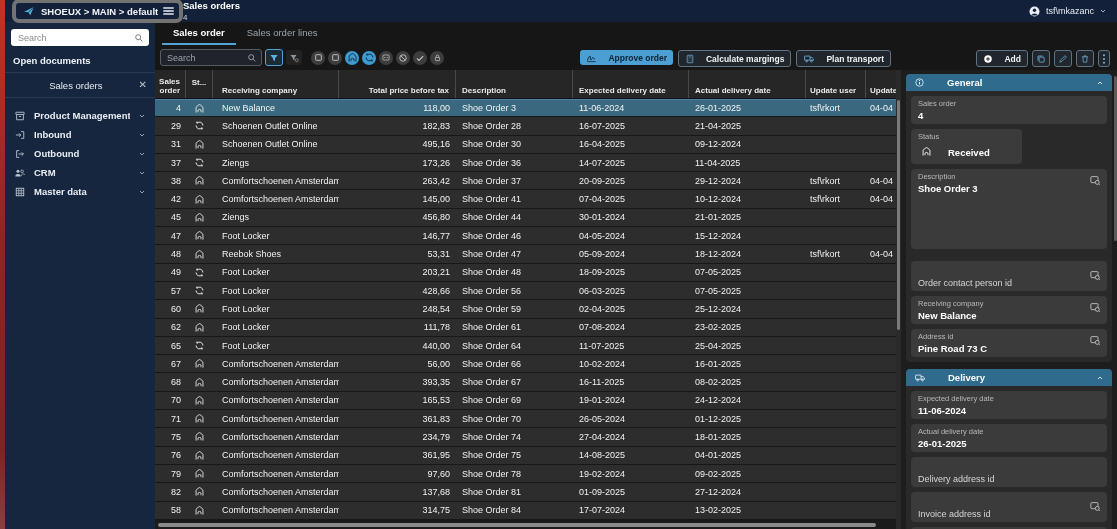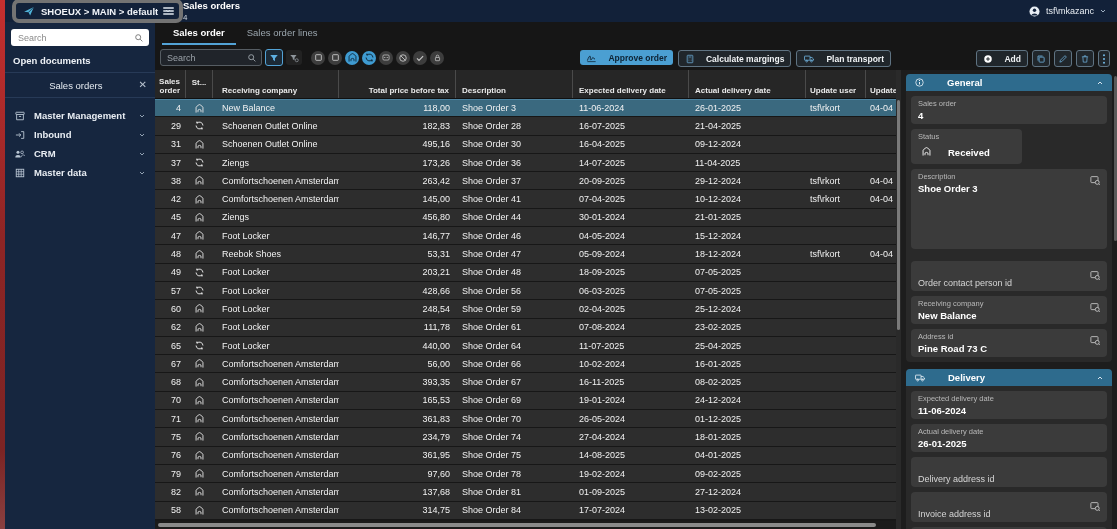--- a/index.html
+++ b/index.html
@@ -194,35 +194,49 @@
   </div>
   <div class="nav">
       <div class="navitem">
         <span class="nicon">
           <svg width="12" height="12" viewBox="0 0 16 16">
             <rect x="2.5" y="3" width="11" height="3" rx="0.5" stroke="currentColor" stroke-width="1.2" fill="none"></rect>
             <path d="M3.5 6 V13 H12.5 V6" stroke="currentColor" stroke-width="1.2" fill="none"></path>
             <path d="M6.5 8.6 h3" stroke="currentColor" stroke-width="1.2"></path>
           </svg>
         </span>
-        <span class="nlabel">Master Management</span>
+        <span class="nlabel">Product Management</span>
         <span class="nchev">
           <svg width="8" height="8" viewBox="0 0 16 16">
             <path d="M4 6 l4 4 4-4" stroke="currentColor" stroke-width="2" fill="none"></path>
           </svg>
         </span>
       </div>
       <div class="navitem">
         <span class="nicon">
           <svg width="12" height="12" viewBox="0 0 16 16">
             <path d="M9.5 3.5 h3.5 v9 H9.5" stroke="currentColor" stroke-width="1.2" fill="none"></path>
             <path d="M2.5 8 h6.5 M6.8 5.8 L9 8 l-2.2 2.2" stroke="currentColor" stroke-width="1.2" fill="none"></path>
           </svg>
         </span>
         <span class="nlabel">Inbound</span>
+        <span class="nchev">
+          <svg width="8" height="8" viewBox="0 0 16 16">
+            <path d="M4 6 l4 4 4-4" stroke="currentColor" stroke-width="2" fill="none"></path>
+          </svg>
+        </span>
+      </div>
+      <div class="navitem">
+        <span class="nicon">
+          <svg width="12" height="12" viewBox="0 0 16 16">
+            <path d="M7 3.5 H3.5 v9 H7" stroke="currentColor" stroke-width="1.2" fill="none"></path>
+            <path d="M6 8 h6.5 M10.3 5.8 L12.5 8 l-2.2 2.2" stroke="currentColor" stroke-width="1.2" fill="none"></path>
+          </svg>
+        </span>
+        <span class="nlabel">Outbound</span>
         <span class="nchev">
           <svg width="8" height="8" viewBox="0 0 16 16">
             <path d="M4 6 l4 4 4-4" stroke="currentColor" stroke-width="2" fill="none"></path>
           </svg>
         </span>
       </div>
       <div class="navitem">
         <span class="nicon">
           <svg width="12" height="12" viewBox="0 0 16 16">
             <circle cx="5.3" cy="5.8" r="2" fill="currentColor"></circle>

